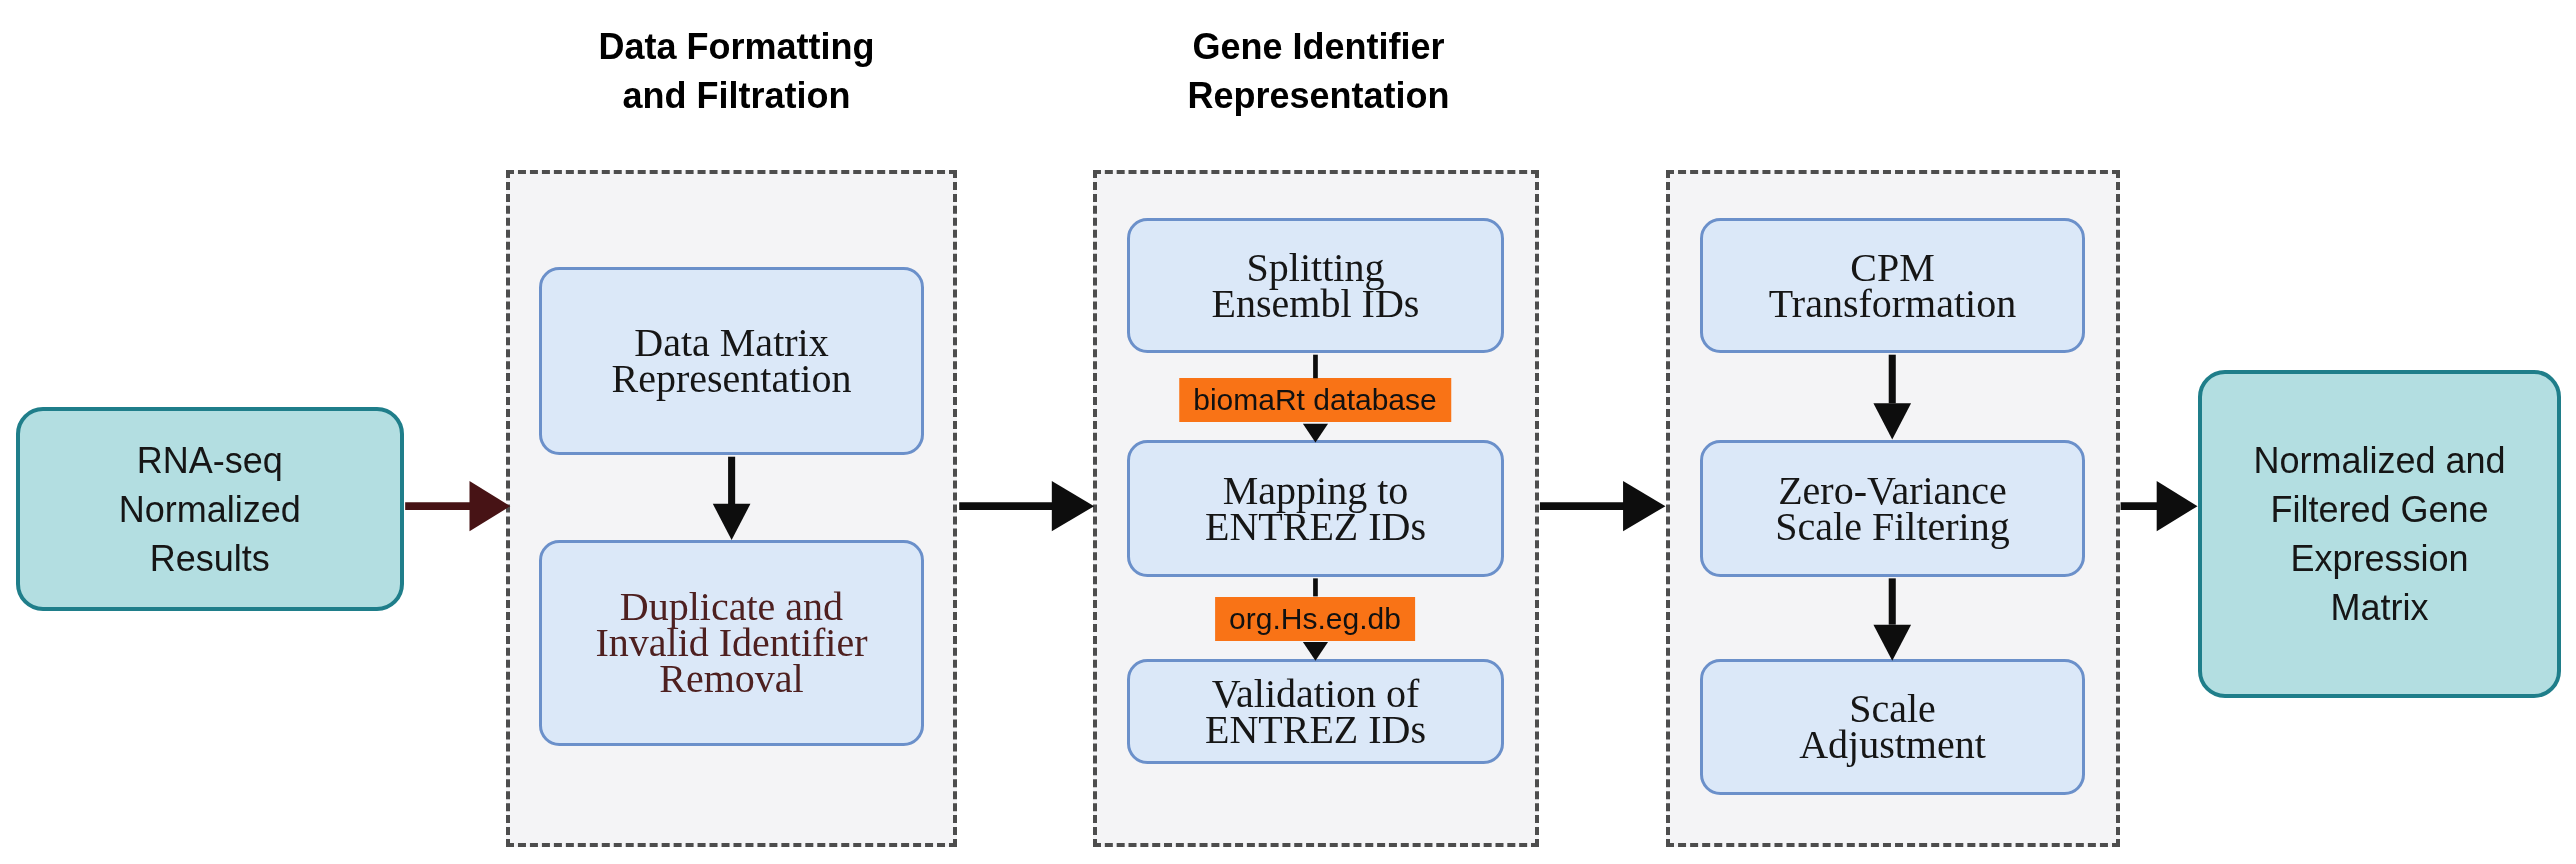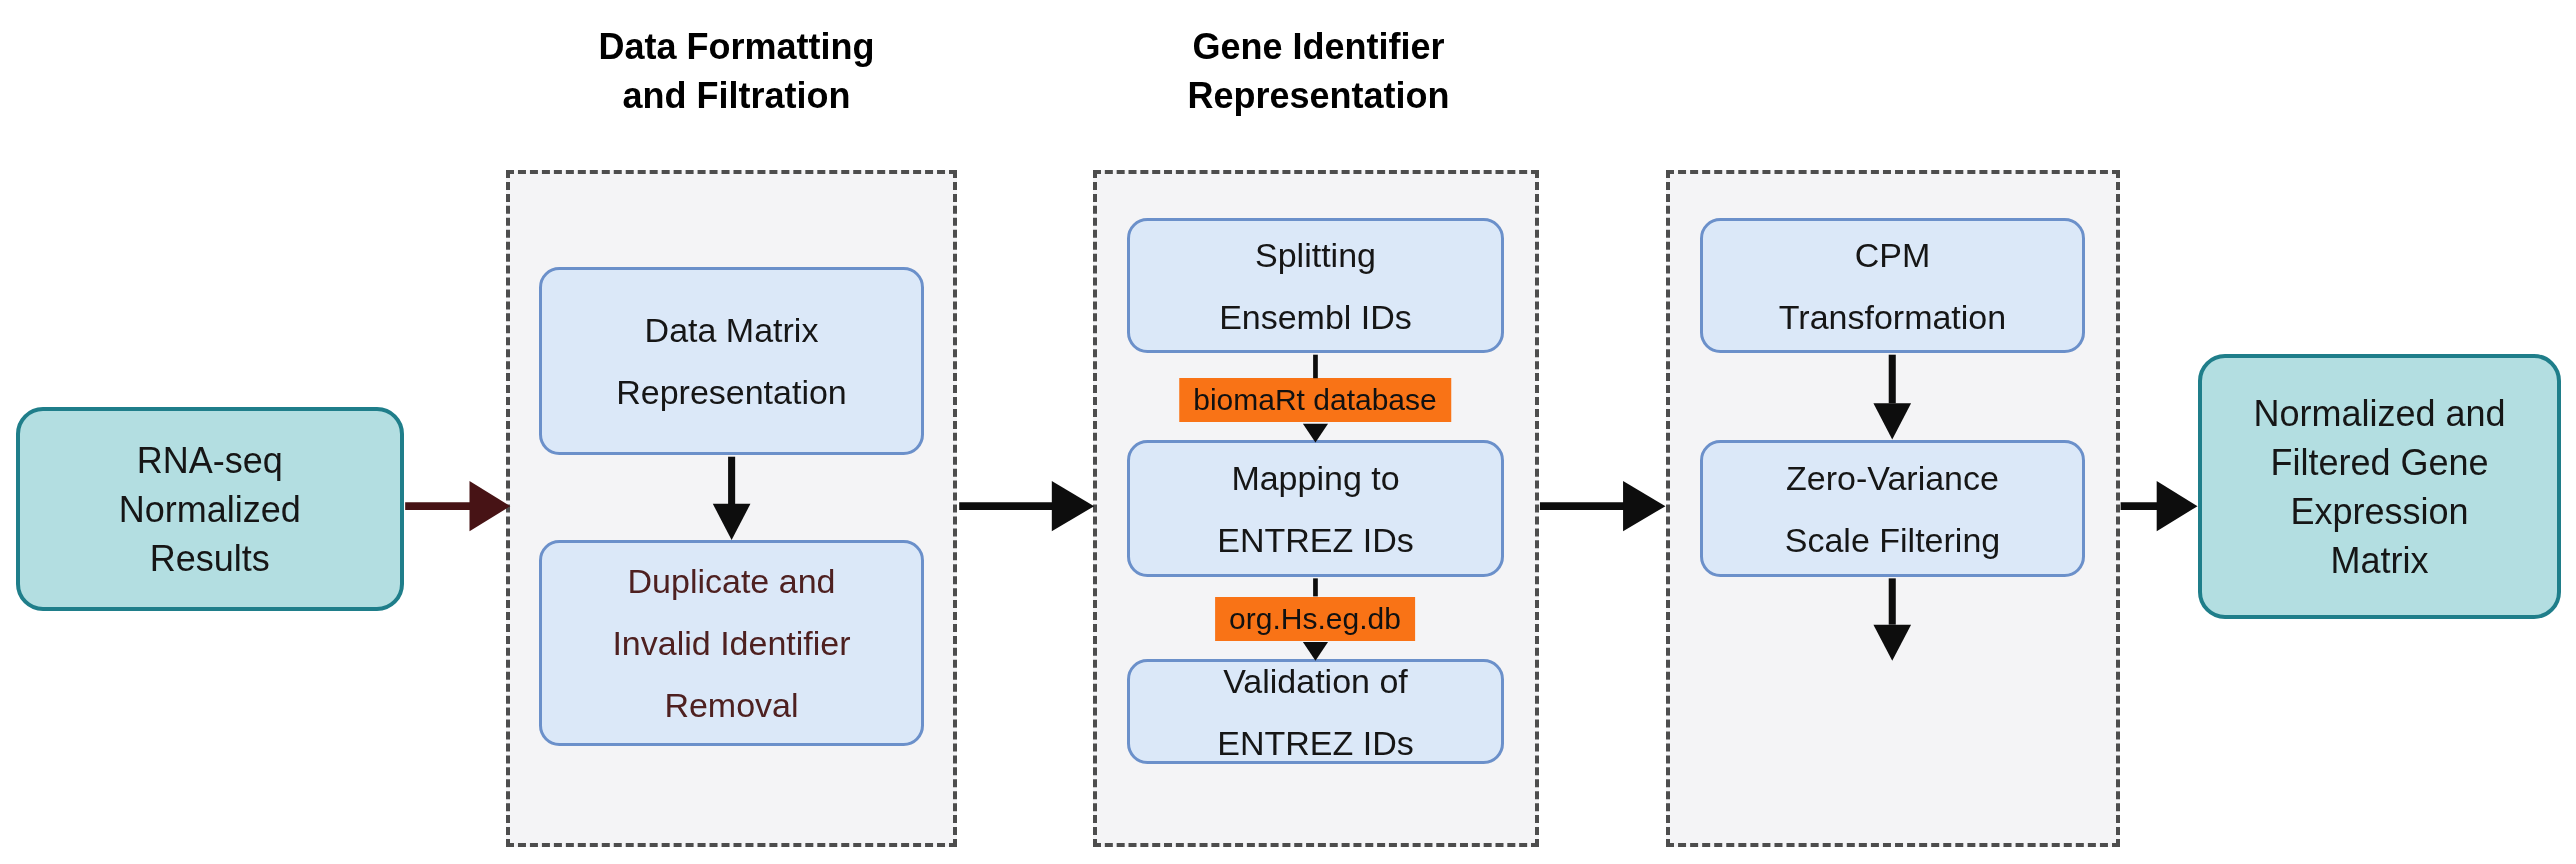--- a/index.html
+++ b/index.html
@@ -28,21 +28,21 @@
   }
   .node{
     position:absolute; box-sizing:border-box;
     display:flex; align-items:center; justify-content:center;
     text-align:center; color:#161616;
   }
   .node.blue{
     background:var(--blue-fill);
     border:3.1px solid var(--blue-border);
     border-radius:20.4px;
-    font-size:34px; line-height:62px;
+    font-size:40px; line-height:36px;font-family:Liberation Serif, serif;
   }
   .node.teal{
     background:var(--teal-fill);
     border:4.7px solid var(--teal-border);
     border-radius:27px;
     font-size:36px; line-height:49px;
   }
   .node.maroon{color:var(--maroon-text);}
   .conn-label{
     position:absolute; transform:translateX(-50%);
@@ -69,21 +69,21 @@
   <div class="panel" style="left:1666px;width:454px"></div>
 
   <div class="hdr ml" style="left:509px">Data Formatting
 and Filtration</div>
   <div class="hdr ml" style="left:1091px">Gene Identifier
 Representation</div>
 
   <div class="node teal ml" style="left:15.7px;top:407px;width:388px;height:204px">RNA-seq
 Normalized
 Results</div>
-  <div class="node teal ml" style="left:2198px;top:354px;width:363px;height:265px">Normalized and
+  <div class="node teal ml" style="left:2198px;top:370px;width:363px;height:328px">Normalized and
 Filtered Gene
 Expression
 Matrix</div>
 
   <div class="node blue maroon ml" style="left:539px;top:540px;width:385px;height:206px">Duplicate and
 Invalid Identifier
 Removal</div>
   <div class="node blue ml" style="left:539px;top:267px;width:385px;height:188px">Data Matrix
 Representation</div>
 
@@ -94,20 +94,22 @@
   <div class="node blue ml" style="left:1127px;top:659px;width:377px;height:105px">Validation of
 ENTREZ IDs</div>
 
   <div class="conn-label" style="left:1315px;top:378px">biomaRt database</div>
   <div class="conn-label" style="left:1315px;top:597px">org.Hs.eg.db</div>
 
   <div class="node blue ml" style="left:1700px;top:218px;width:385px;height:135px">CPM
 Transformation</div>
   <div class="node blue ml" style="left:1700px;top:440px;width:385px;height:137px">Zero-Variance
 Scale Filtering</div>
+  <div class="node blue ml" style="left:1700px;top:659px;width:385px;height:136px">Scale
+Adjustment</div>
 
   <svg class="arrows" viewBox="0 0 3282 1101">
 
     <g>
       <line class="sh-m" x1="516" y1="645" x2="600" y2="645" stroke-width="10"></line>
       <polygon class="hd-m" points="598,613 650,645 598,677"></polygon>
     </g>
 
     <g>
       <line class="sh-k" x1="1222" y1="645" x2="1342" y2="645" stroke-width="10"></line>

